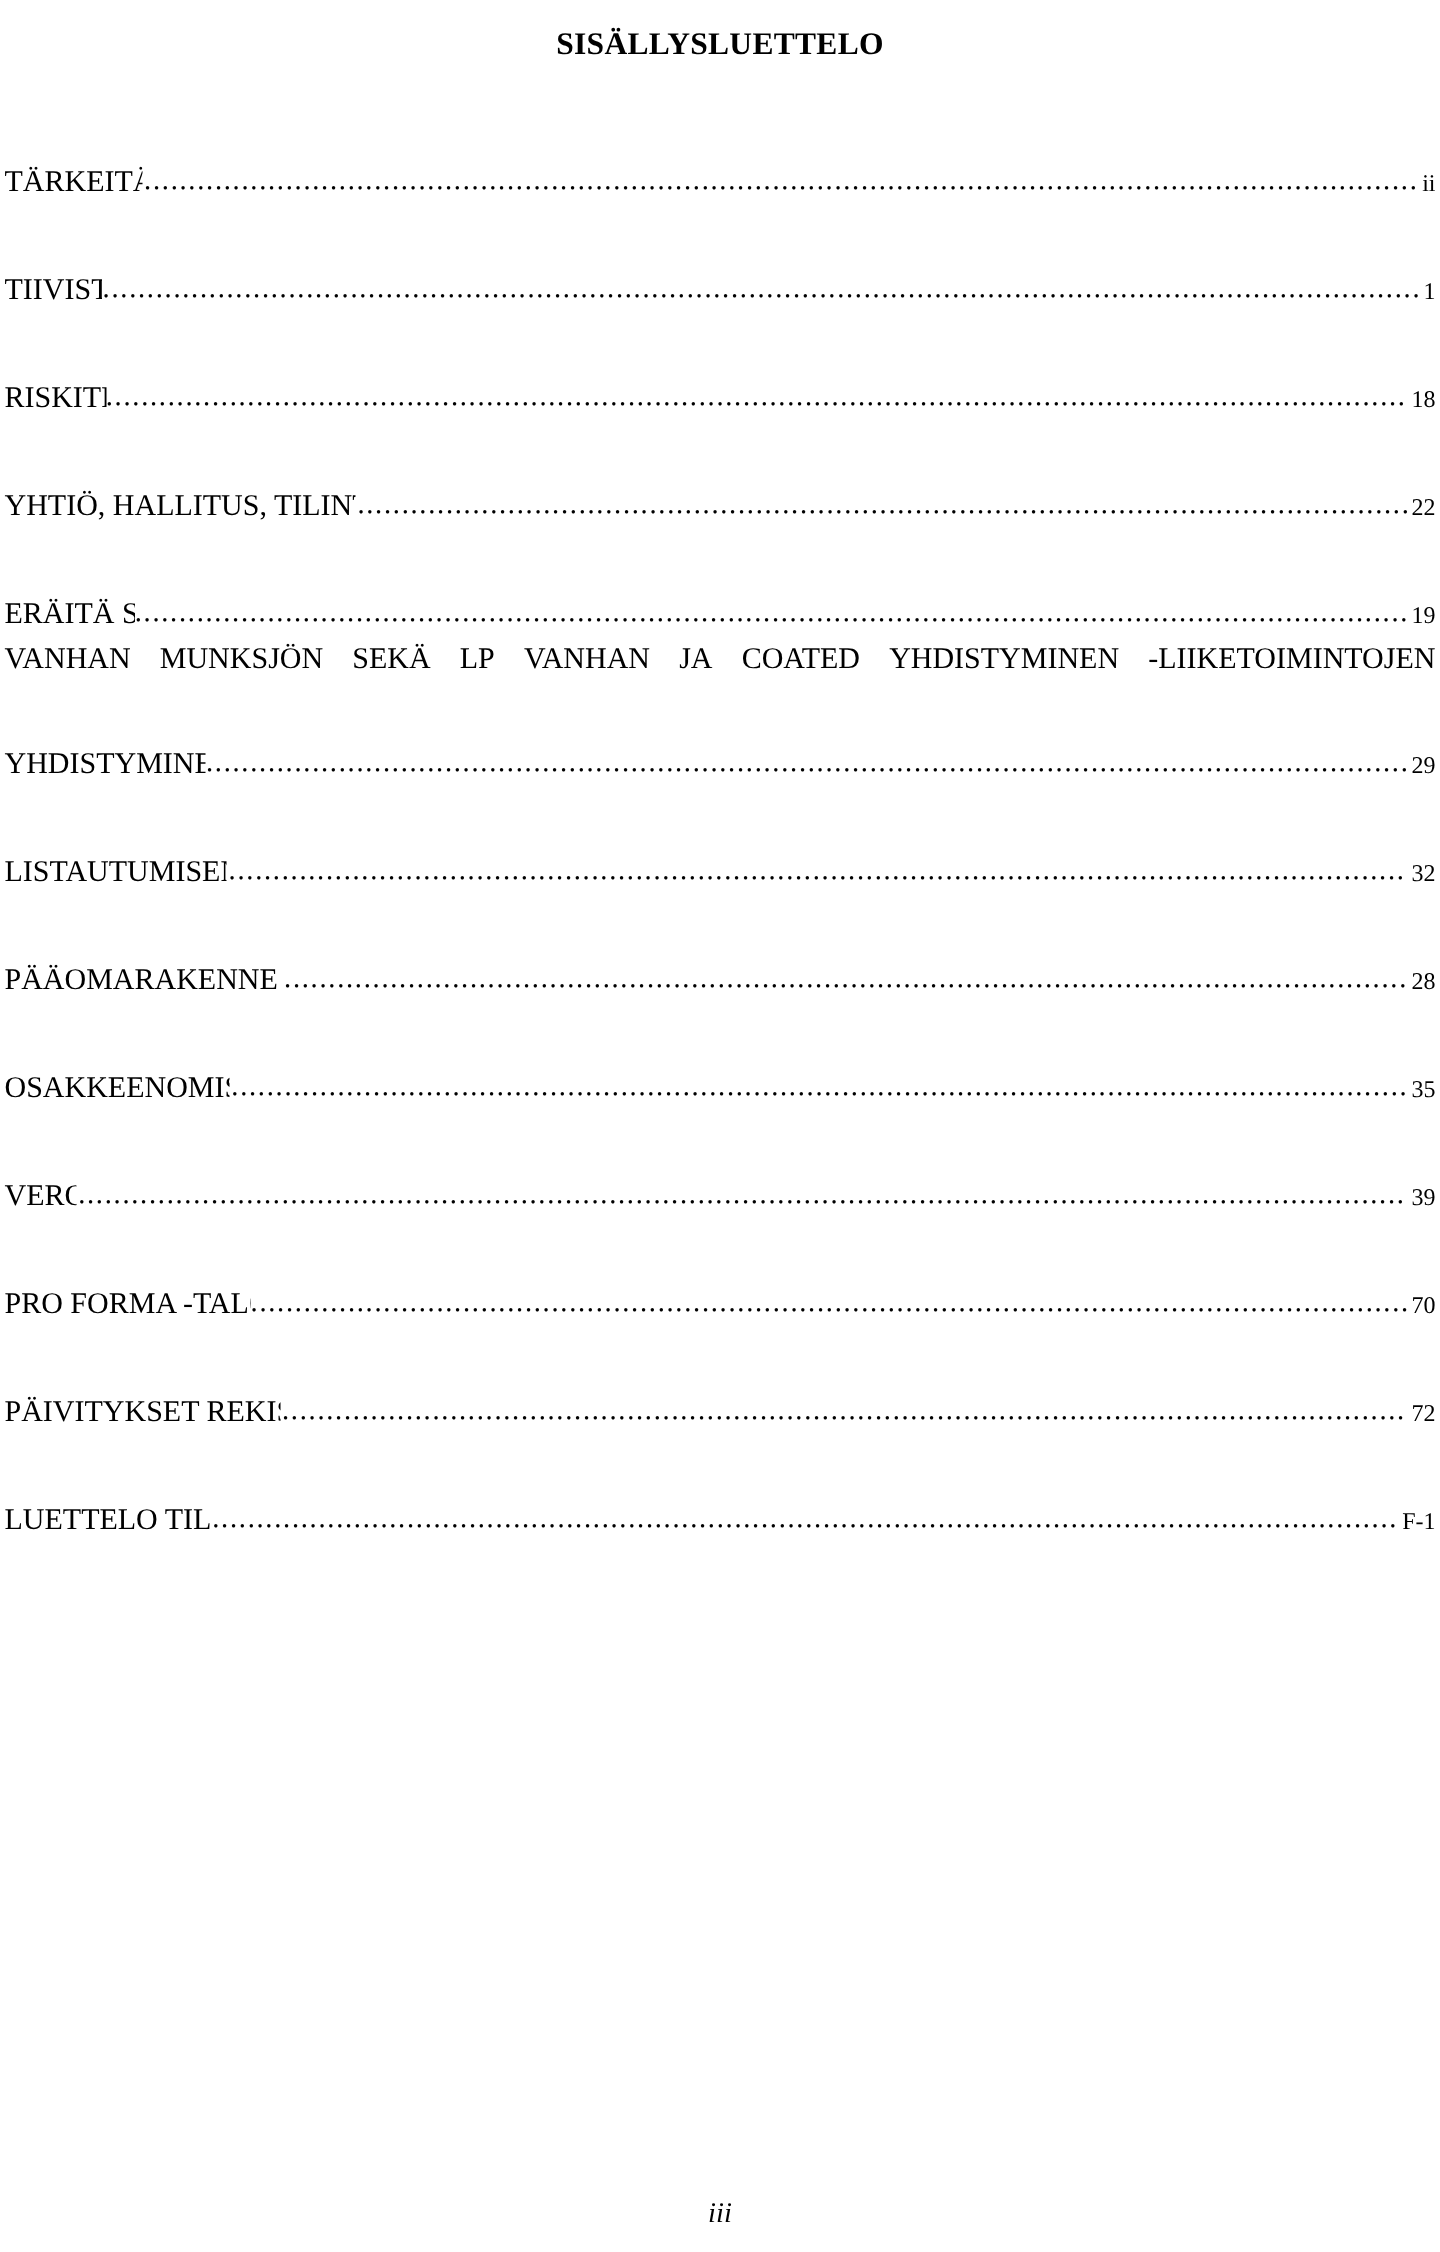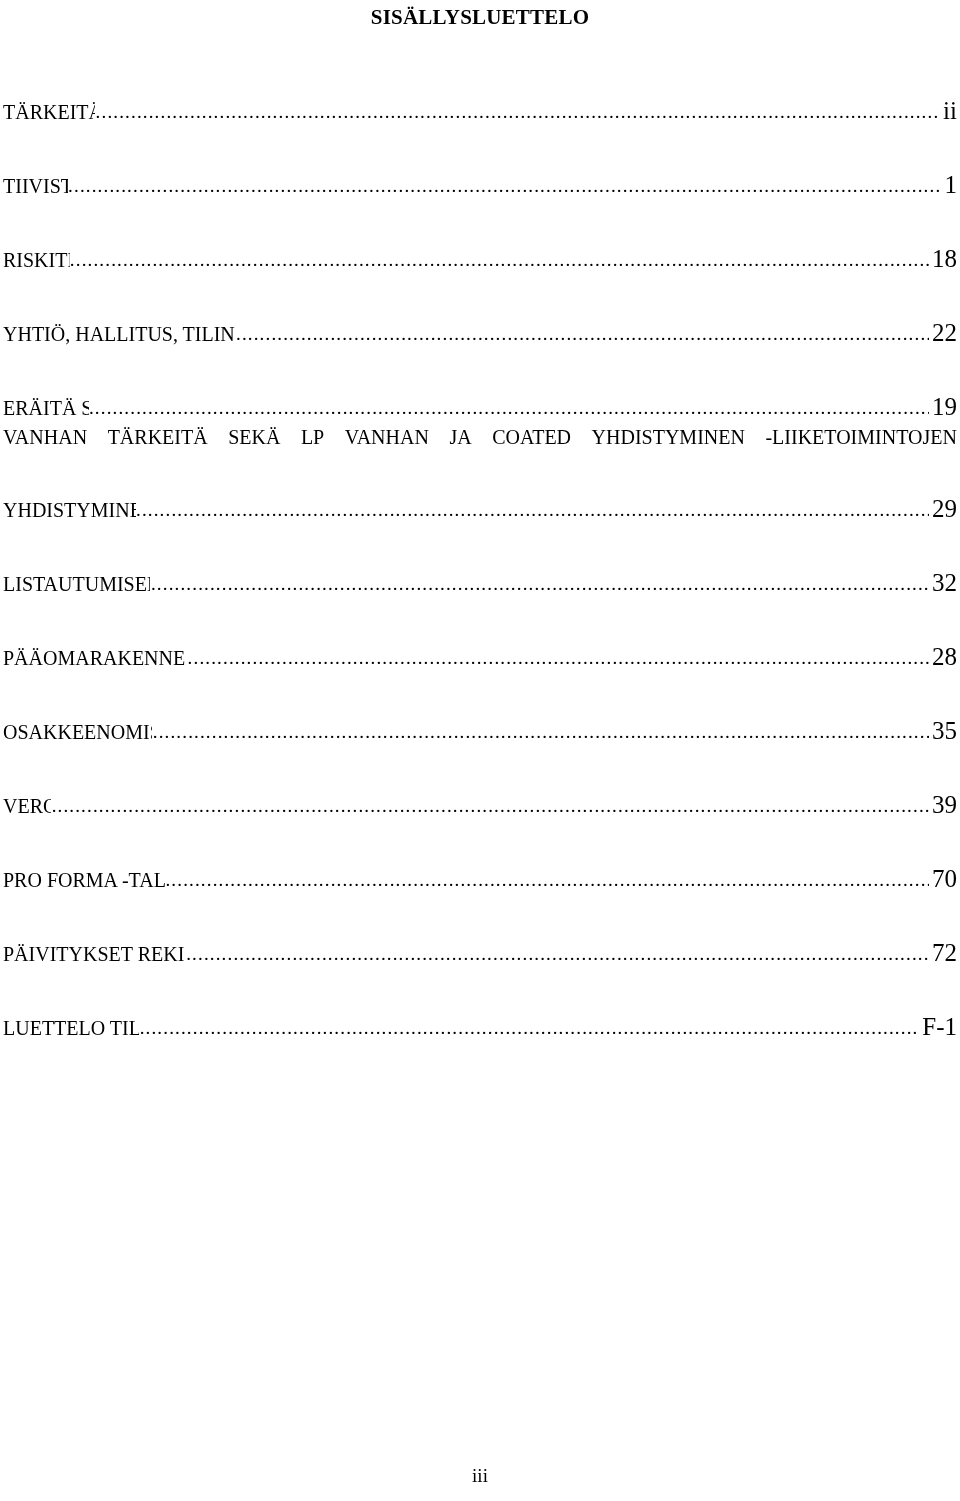--- a/index.html
+++ b/index.html
@@ -16,21 +16,21 @@
     -webkit-font-smoothing: antialiased;
   }
 
   .page {
     position: absolute;
     left: 0;
     top: 0;
     width: 960px;
     height: 1501px;
     box-sizing: border-box;
-    padding: 4px 3px;
+    padding: 16px 3px;
   }
 
   .doc-title {
     text-align: center;
     font-size: 21px;
     font-weight: bold;
     letter-spacing: 0.2px;
     line-height: 24px;
     margin: 1px 0 0 0;
     padding: 0;
@@ -70,21 +70,21 @@
              "........................................................................"
              "........................................................................";
   }
 
   
   .toc-entry.tight .toc-dots { margin-left: 0; }
 
   .toc-page {
     flex: 0 0 auto;
     text-align: center;
-    font-size: 25px;
+    font-size: 16px;
     padding-left: 2px;
     margin-top: 44px;
   }
 
   
   .toc-entry-wide {
     font-size: 20px;
     line-height: 28px;
   }
   .toc-wide-line1 {
@@ -105,20 +105,21 @@
   }
 
   .footer {
     position: absolute;
     left: 0;
     right: 0;
     bottom: 14px;
     text-align: center;
     font-size: 19px;
     line-height: 22px;
+    font-style: italic;
   }
 </style>
 </head>
 <body>
 
 <div class="page">
 
   <div class="doc-title">SISÄLLYSLUETTELO</div>
 
   <div class="toc">
@@ -151,21 +152,21 @@
       <div class="toc-entry tight">
         <span class="toc-label">ERÄITÄ SEIKKOJA</span>
         <span class="toc-dots"></span>
         <span class="toc-page">19</span>
       </div>
     </div>
 
     <div class="toc-entry-wide">
       <div class="toc-wide-line1">
         <span class="w">VANHAN</span>
-        <span class="w">TÄRKEITÄ</span>
+        <span class="w">MUNKSJÖN</span>
         <span class="w">SEKÄ</span>
         <span class="w">LP</span>
         <span class="w">VANHAN</span>
         <span class="w">JA</span>
         <span class="w">COATED</span>
         <span class="w">YHDISTYMINEN</span>
         <span class="w">-LIIKETOIMINTOJEN</span>
       </div>
       <div class="toc-wide-line2">
         <span class="toc-label">YHDISTYMINEN MUNKSJÖKSI</span>

